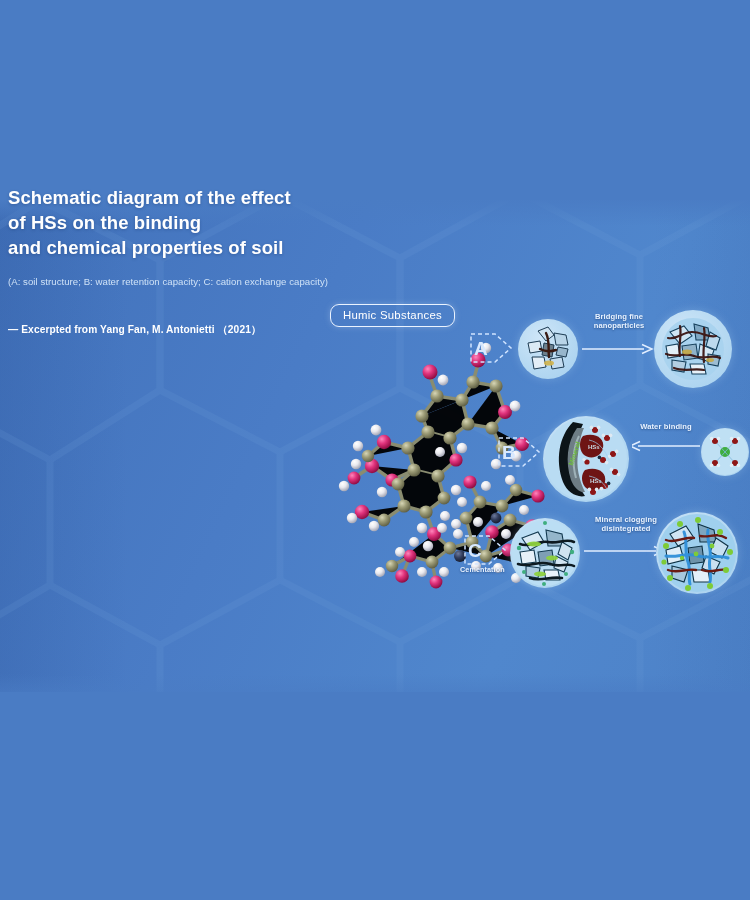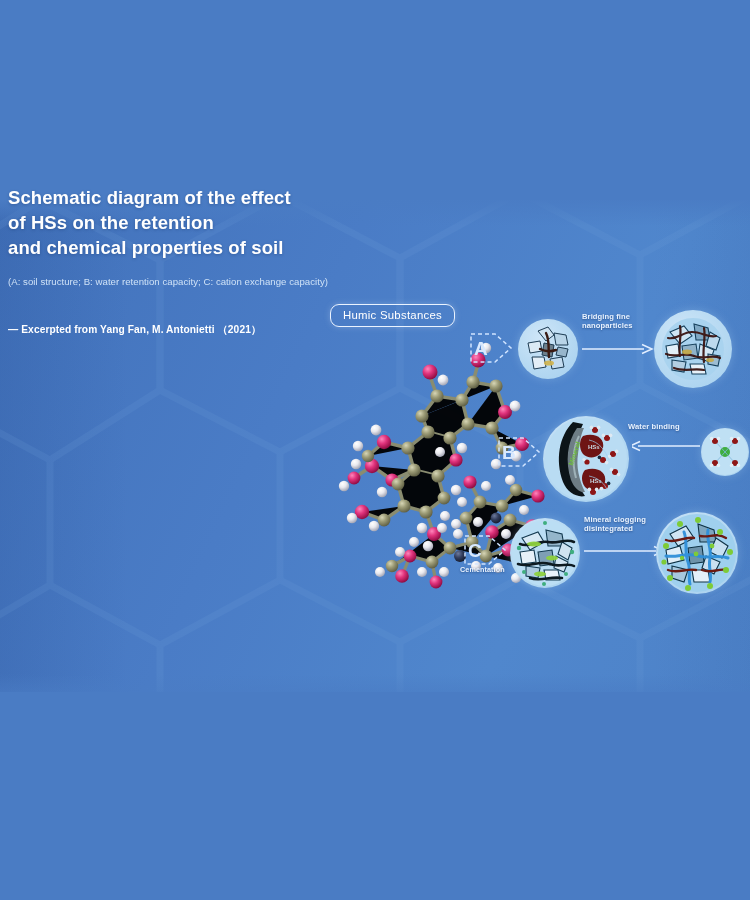--- a/index.html
+++ b/index.html
@@ -155,21 +155,21 @@
     overflow: hidden;
   }
 
   
   .flabel {
     position: absolute;
     color: #e8f2ff;
     font-size: 7.6px;
     font-weight: bold;
     line-height: 1.24;
-    text-align: left;
+    text-align: center;
     letter-spacing: 0.1px;
     white-space: pre-line;
     text-shadow: 0 1px 2px rgba(20,50,100,0.5);
   }
   .flabel.small { font-size: 7.2px; }
 
   .flow-arrow { position: absolute; }
 
   svg { display: block; }
 </style>
@@ -196,21 +196,21 @@
       </g>
     </svg>
 
     <div class="band-fadetop"></div>
     <div class="band-fadebot"></div>
   </div>
 
   <div class="textblock">
     <div class="title">
       <div>Schematic diagram of the effect</div>
-      <div>of HSs on the retention</div>
+      <div>of HSs on the binding</div>
       <div>and chemical properties of soil</div>
     </div>
     <div class="subtitle">(A: soil structure; B: water retention capacity; C: cation exchange capacity)</div>
     <div class="attrib">— Excerpted from Yang Fan, M. Antonietti （2021）</div>
   </div>
 
   <div class="diagram">
 
     <div class="hs-pill">Humic Substances</div>
 

